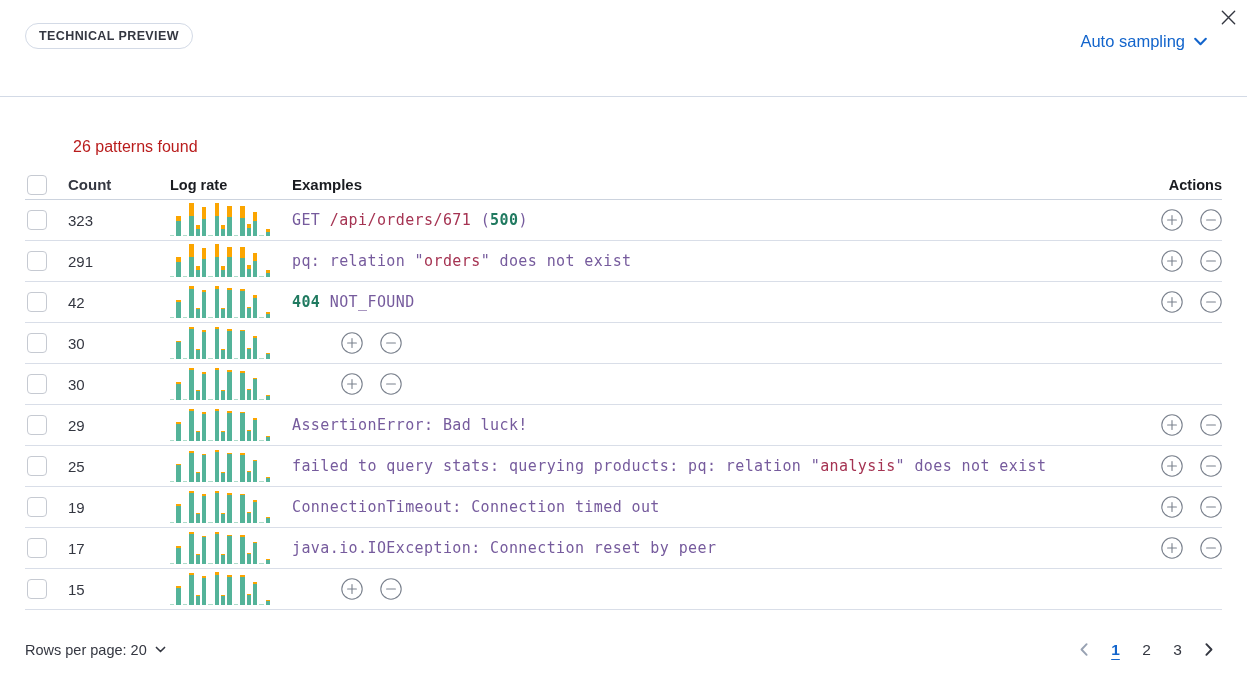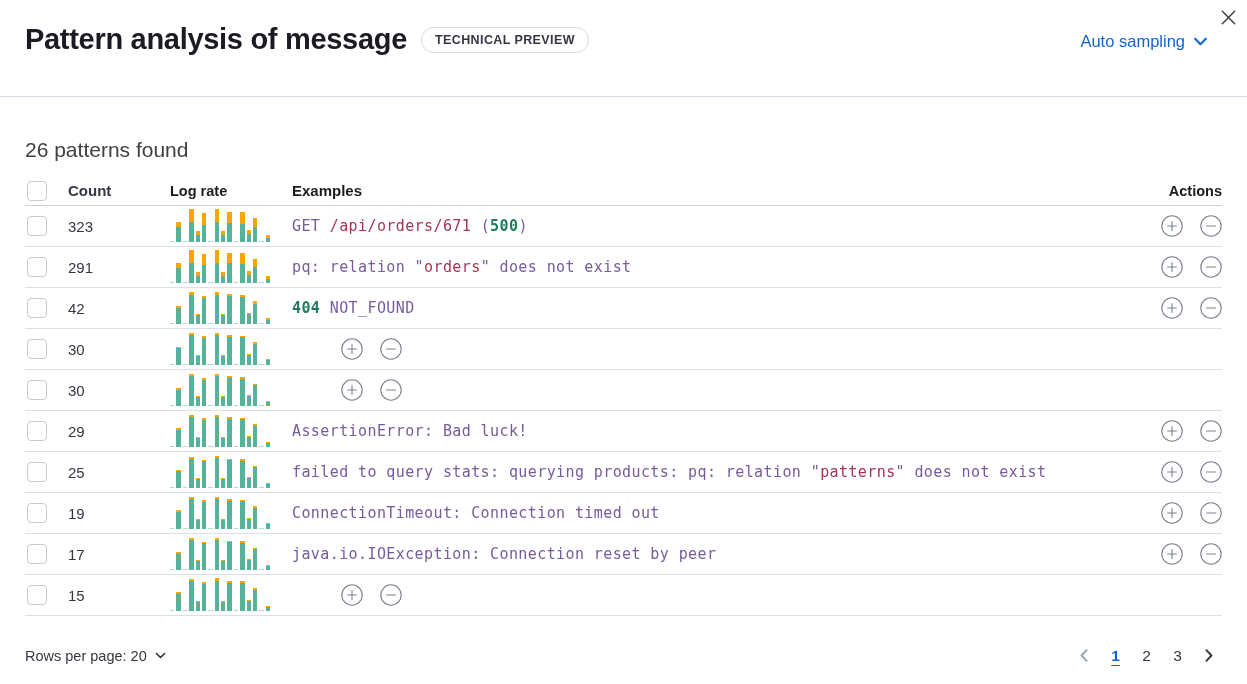--- a/index.html
+++ b/index.html
@@ -23,21 +23,21 @@
   }
   .close-btn { position: absolute; top: 4px; right: 6px; width: 26px; height: 26px; display: flex; align-items: center; justify-content: center; }
   .sampling-btn {
     position: absolute; right: 38px; top: 32px;
     display: flex; align-items: center; gap: 7px;
     color: var(--accent, #1365cc); font-size: 16.5px;
   }
 
   
   .content { padding: 0 25px; }
-  .summary { margin-top: 41px; font-size: 21px; color: #404040; }
+  .summary { margin-top: 41px; font-size: 16px; color: #b91c1c; margin-left: 48px; }
 
   .ptable { margin-top: 14px; }
   .thead {
     display: flex; align-items: center; height: 30px;
     border-bottom: 1px solid #ccd3de; font-size: 14.5px; font-weight: 700; color: #1a1c21;
   }
   .row { display: flex; align-items: center; height: 41px; border-bottom: 1px solid #d9dee8; }
   .c-check { width: 43px; display: flex; align-items: center; }
   .c-count { width: 102px; font-size: 15px; color: #343741; }
   .c-rate  { width: 122px; align-self: stretch; display: flex; align-items: flex-end; }
@@ -80,21 +80,20 @@
 <div class="flyout">
 
   <button class="close-btn">
     <svg width="17" height="17" viewBox="0 0 16 16">
       <path d="M2.2 2.2 L13.8 13.8 M13.8 2.2 L2.2 13.8" stroke="#343741" stroke-width="1.3" stroke-linecap="round"></path>
     </svg>
   </button>
 
   <header class="flyout-header">
     <div class="title-row">
-      <h1 class="flyout-title">Pattern analysis of message</h1>
       <span class="badge">TECHNICAL PREVIEW</span>
     </div>
     <button class="sampling-btn">
       <span>Auto sampling</span>
       <svg width="17" height="17" viewBox="0 0 16 16">
         <path d="M3 5.5 L8 10.5 L13 5.5" fill="none" stroke="currentColor" stroke-width="2" stroke-linecap="round" stroke-linejoin="round"></path>
       </svg>
     </button>
   </header>
 
@@ -681,21 +680,21 @@
                 </div>
                 <div class="bar tiny">
                   <div class="seg-g" style="height: 3%;"></div>
                 </div>
                 <div class="bar">
                   <div class="seg-o" style="height: 3%;"></div>
                   <div class="seg-g" style="height: 13%;"></div>
                 </div>
               </div>
             </div>
-    <div class="c-ex"><span class="tok-base">failed to query stats: querying products: pq: relation "</span><span class="tok-var">patterns</span><span class="tok-base">" does not exist</span></div>
+    <div class="c-ex"><span class="tok-base">failed to query stats: querying products: pq: relation "</span><span class="tok-var">analysis</span><span class="tok-base">" does not exist</span></div>
     <div class="c-act">
       <button class="icon-btn">
         <svg width="22" height="22" viewBox="0 0 22 22">
           <circle cx="11" cy="11" r="10.2" fill="none" stroke="#7a818d" stroke-width="1.1"></circle>
           <path d="M11 6.6 V15.4 M6.6 11 H15.4" stroke="#7a818d" stroke-width="1.1" stroke-linecap="round"></path>
         </svg>
       </button>
       <button class="icon-btn">
         <svg width="22" height="22" viewBox="0 0 22 22">
           <circle cx="11" cy="11" r="10.2" fill="none" stroke="#7a818d" stroke-width="1.1"></circle>

